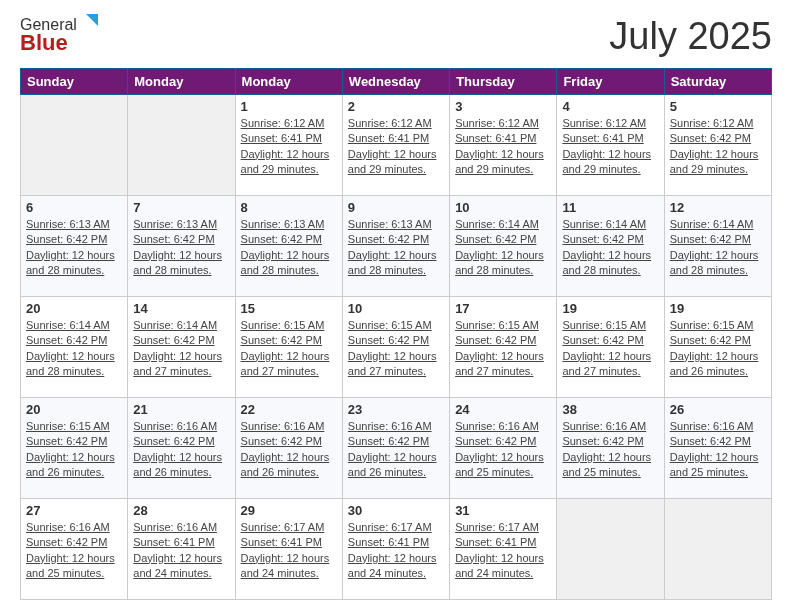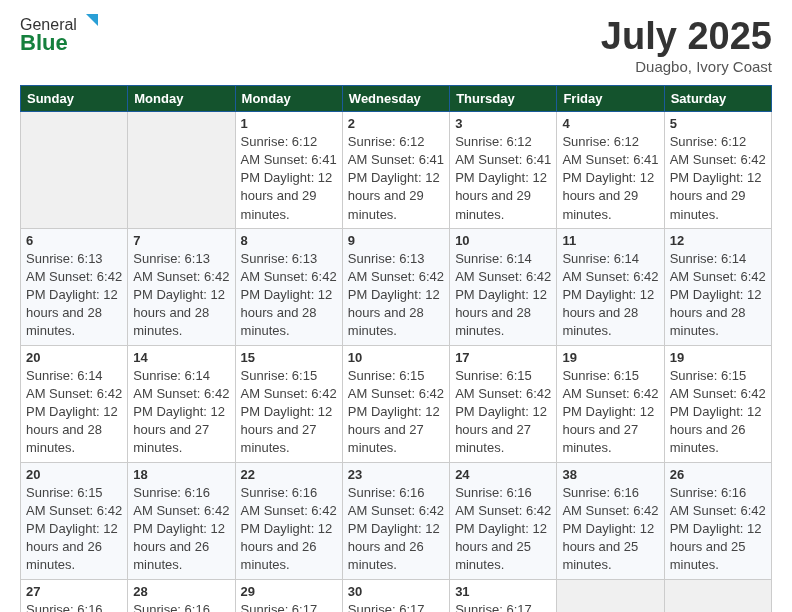--- a/index.html
+++ b/index.html
@@ -32,37 +32,37 @@
     .logo-blue { color: #1a6bb5; }
     .logo-icon {
       display: flex;
       align-items: center;
     }
     .title-area {
       text-align: right;
     }
     .title-month {
       font-size: 38px;
-      font-weight: bold;
+      font-weight: normal;
       color: #333;
       line-height: 1.1;
     }
     .title-location {
       font-size: 15px;
       color: #555;
     }
     .calendar {
       flex: 1;
       border: 1px solid #ccc;
       border-collapse: collapse;
       width: 100%;
       table-layout: fixed;
     }
     .calendar th {
-      background-color: #14532d;
+      background-color: #701a75;
       color: #fff;
       text-align: left;
       padding: 5px 6px;
       font-size: 13px;
       font-weight: bold;
       border: 1px solid #1a5a9a;
     }
     .calendar td {
       border: 1px solid #ccc;
       vertical-align: top;
@@ -76,45 +76,45 @@
       background: #f7f9fc;
     }
     .day-number {
       font-size: 13px;
       font-weight: bold;
       color: #333;
       display: block;
       margin-bottom: 2px;
     }
     .day-info {
-      font-size: 13px;
+      font-size: 11px;
       color: #444;
       line-height: 1.4;
+      text-decoration: underline;
     }
     .empty-cell {
       background: #f0f0f0 !important;
     }
   </style>
 </head>
 <body>
 
 <div class="page">
   <div class="header">
     <div class="logo">
       <div class="logo-icon">
         <span class="logo-general">General</span>
         <svg width="22" height="22" viewBox="0 0 22 22" style="margin-left:1px;margin-top:-4px;">
           <polygon points="8,2 20,2 20,14" fill="#2a9fd6"></polygon>
         </svg>
       </div>
-      <span class="logo-blue" style="font-size:22px;font-weight:bold;color:#15803d;margin-top:-4px;">Blue</span>
+      <span class="logo-blue" style="font-size:22px;font-weight:bold;color:#b91c1c;margin-top:-4px;">Blue</span>
     </div>
     <div class="title-area">
       <div class="title-month">July 2025</div>
-      <div class="title-location">Duagbo, Ivory Coast</div>
     </div>
   </div>
 
   <table class="calendar">
     <thead>
       <tr>
       <th>Sunday</th>
           <th>Monday</th>
           <th>Monday</th>
           <th>Wednesday</th>
@@ -247,21 +247,21 @@
           </td>
         </tr>
         <tr>
           <td>
             <span class="day-number">20</span>
             <div class="day-info">Sunrise: 6:15 AM
 Sunset: 6:42 PM
 Daylight: 12 hours and 26 minutes.</div>
           </td>
           <td>
-            <span class="day-number">18</span>
+            <span class="day-number">21</span>
             <div class="day-info">Sunrise: 6:16 AM
 Sunset: 6:42 PM
 Daylight: 12 hours and 26 minutes.</div>
           </td>
           <td>
             <span class="day-number">22</span>
             <div class="day-info">Sunrise: 6:16 AM
 Sunset: 6:42 PM
 Daylight: 12 hours and 26 minutes.</div>
           </td>

